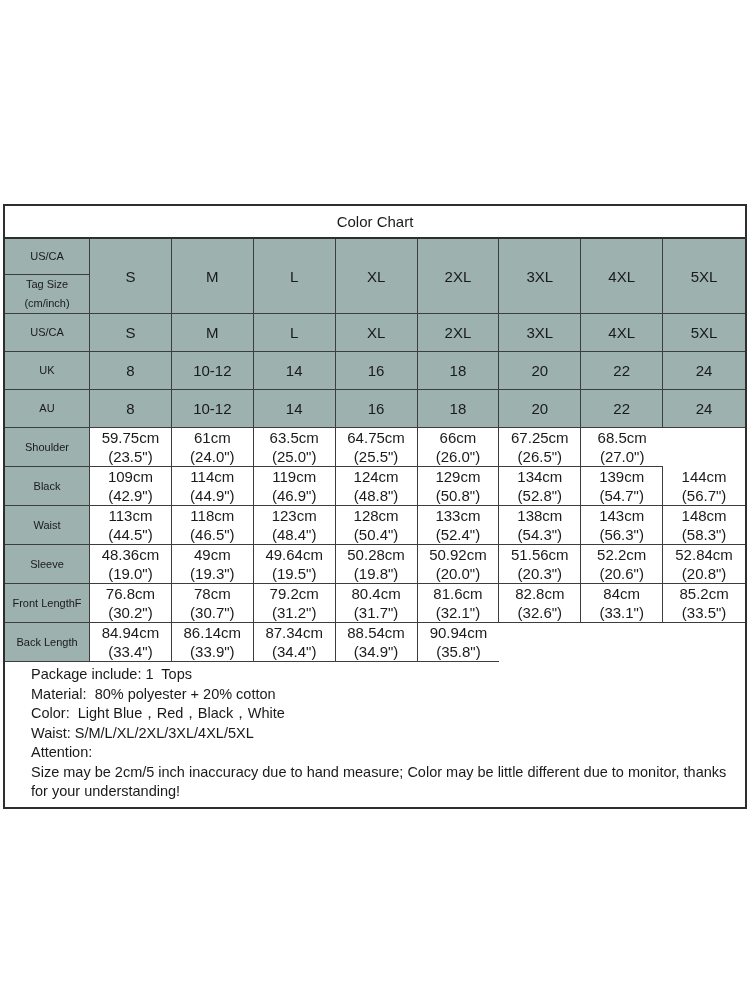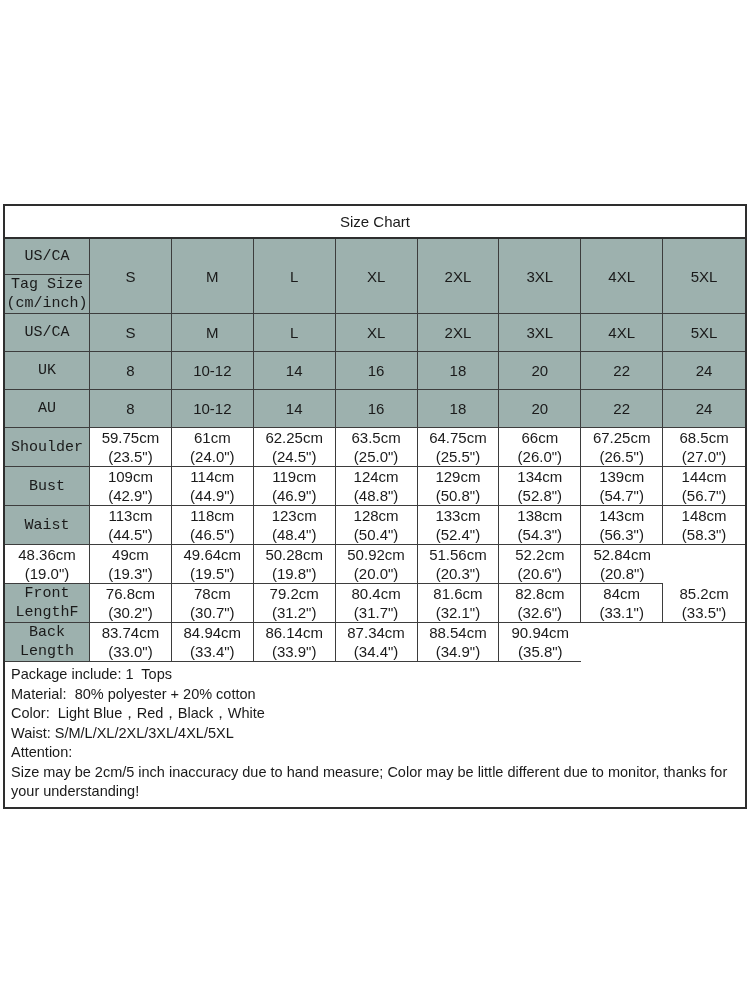--- a/index.html
+++ b/index.html
@@ -39,21 +39,21 @@
     flex-direction: column;
     align-items: center;
     justify-content: center;
     text-align: center;
     font-size: 15px;
     line-height: 19px;
     overflow: hidden;
   }
   .cell:last-child { border-right: none; text-align: center; }
   .shaded { background: #9db1ae; }
-  .label-cell { font-size: 15px; font-family: Liberation Mono, monospace; }
+  .label-cell { font-size: 11px; }
   .header-row .cell { height: 74px; }
   .row-sm .cell { height: 37px; }
   .row-md .cell { height: 38px; }
   .corner {
     padding: 0;
     justify-content: stretch;
     display: flex;
     flex-direction: column;
   }
   .corner-top {
@@ -72,28 +72,29 @@
     align-items: center;
     justify-content: center;
     width: 100%;
   }
   .notes {
     min-height: 131px;
     padding: 3px 6px 5px 6px;
     font-size: 14.5px;
     line-height: 19.5px;
     text-align: left;
+    margin-left: 20px;
   }
   .note-line { white-space: pre-wrap; }
 </style>
 </head>
 <body>
 
 <div class="sheet">
-  <div class="title-row">Size Chart</div>
+  <div class="title-row">Color Chart</div>
   <div id="table-body">
       <div class="grid-row header-row">
         <div class="cell shaded corner label-cell">
           <div class="corner-top">US/CA</div>
           <div class="corner-bottom">
             <div>Tag Size</div>
             <div>(cm/inch)</div>
           </div>
         </div>
         <div class="cell shaded">S</div>
@@ -190,24 +191,20 @@
         <div class="cell shaded label-cell">Shoulder</div>
         <div class="cell">
           <div>59.75cm</div>
           <div>(23.5")</div>
         </div>
         <div class="cell">
           <div>61cm</div>
           <div>(24.0")</div>
         </div>
         <div class="cell">
-          <div>62.25cm</div>
-          <div>(24.5")</div>
-        </div>
-        <div class="cell">
           <div>63.5cm</div>
           <div>(25.0")</div>
         </div>
         <div class="cell">
           <div>64.75cm</div>
           <div>(25.5")</div>
         </div>
         <div class="cell">
           <div>66cm</div>
           <div>(26.0")</div>
@@ -215,21 +212,21 @@
         <div class="cell">
           <div>67.25cm</div>
           <div>(26.5")</div>
         </div>
         <div class="cell">
           <div>68.5cm</div>
           <div>(27.0")</div>
         </div>
       </div>
       <div class="grid-row row-md">
-        <div class="cell shaded label-cell">Bust</div>
+        <div class="cell shaded label-cell">Black</div>
         <div class="cell">
           <div>109cm</div>
           <div>(42.9")</div>
         </div>
         <div class="cell">
           <div>114cm</div>
           <div>(44.9")</div>
         </div>
         <div class="cell">
           <div>119cm</div>
@@ -285,20 +282,21 @@
         <div class="cell">
           <div>143cm</div>
           <div>(56.3")</div>
         </div>
         <div class="cell">
           <div>148cm</div>
           <div>(58.3")</div>
         </div>
       </div>
       <div class="grid-row row-md">
+        <div class="cell shaded label-cell">Sleeve</div>
         <div class="cell">
           <div>48.36cm</div>
           <div>(19.0")</div>
         </div>
         <div class="cell">
           <div>49cm</div>
           <div>(19.3")</div>
         </div>
         <div class="cell">
           <div>49.64cm</div>
@@ -355,24 +353,20 @@
           <div>84cm</div>
           <div>(33.1")</div>
         </div>
         <div class="cell">
           <div>85.2cm</div>
           <div>(33.5")</div>
         </div>
       </div>
       <div class="grid-row row-md">
         <div class="cell shaded label-cell">Back Length</div>
-        <div class="cell">
-          <div>83.74cm</div>
-          <div>(33.0")</div>
-        </div>
         <div class="cell">
           <div>84.94cm</div>
           <div>(33.4")</div>
         </div>
         <div class="cell">
           <div>86.14cm</div>
           <div>(33.9")</div>
         </div>
         <div class="cell">
           <div>87.34cm</div>

